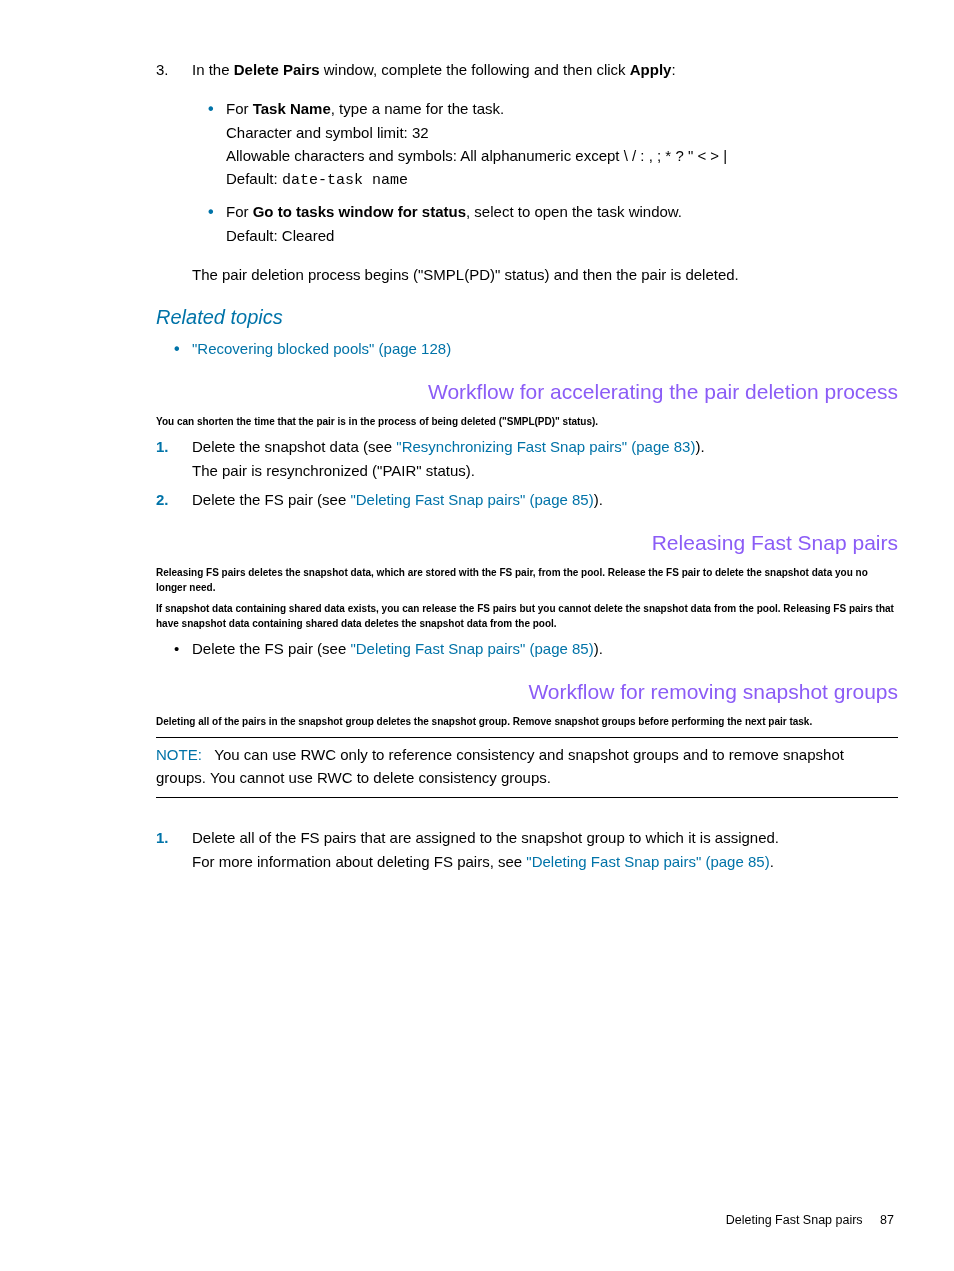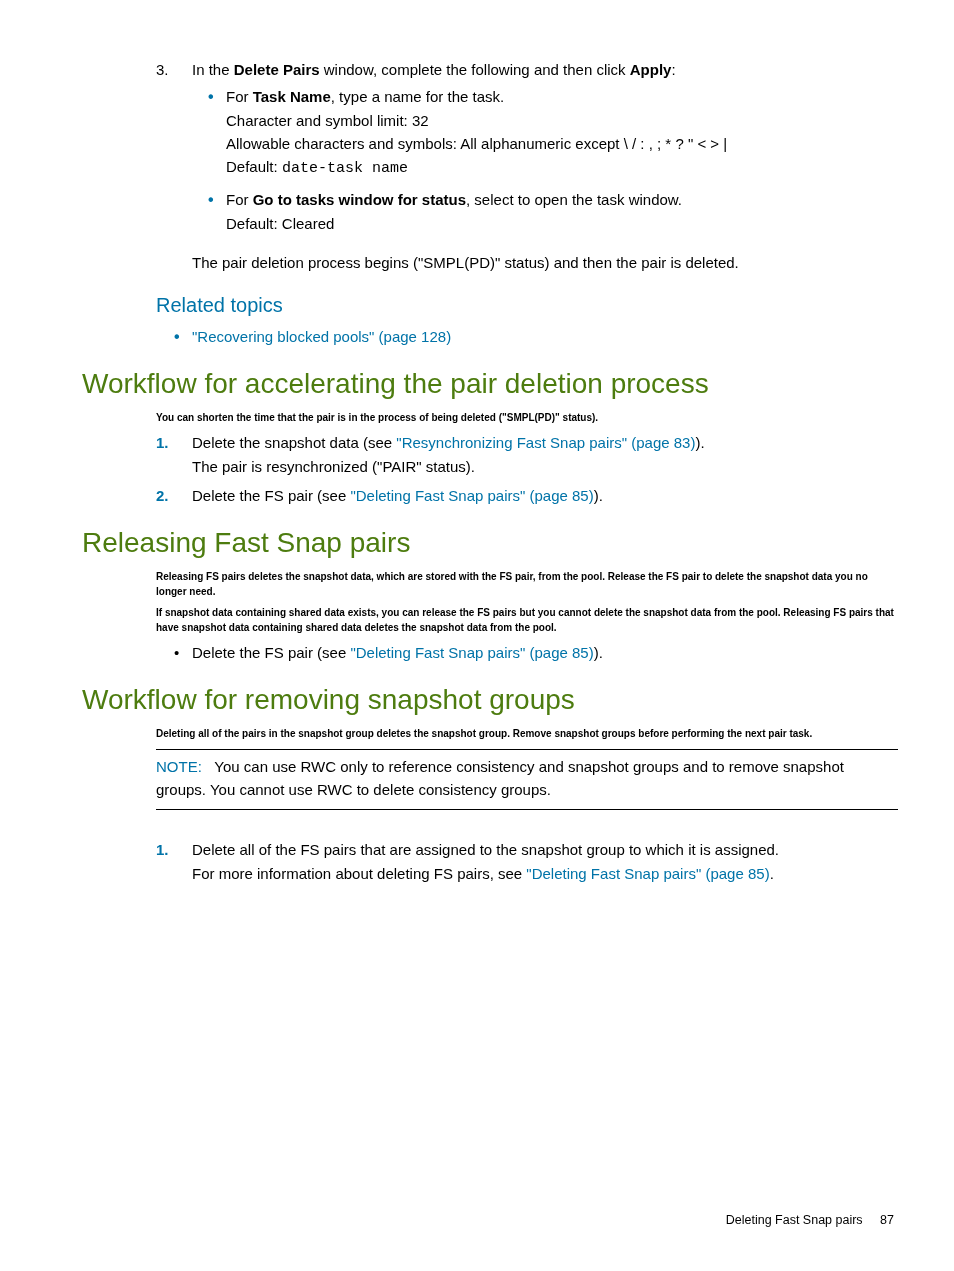--- a/index.html
+++ b/index.html
@@ -45,21 +45,21 @@
   }
   .ol-blue > li::before {
     content: attr(data-marker);
     position: absolute;
     left: -36px;
     top: 0;
     color: #0073a8;
     font-weight: bold;
   }
   .bullets {
-    margin: 4px 0 0 0;
+    margin: 16px 0 0 0;
     padding-left: 34px;
     list-style: none;
   }
   .bullets > li {
     position: relative;
     font-size: 15px;
     line-height: 1.55;
     margin-bottom: 8px;
   }
   .bullets > li::before {
@@ -115,26 +115,28 @@
   .after-list {
     margin: 16px 0 0 110px;
     font-size: 15px;
     line-height: 1.55;
   }
   .h3 {
     font-size: 20px;
     font-weight: normal;
     color: #0073a8;
     margin: 20px 0 8px 74px;
+    font-style: italic;
   }
   .h2 {
-    font-size: 28px;
+    font-size: 21px;
     font-weight: normal;
-    color: #4d7c0f;
+    color: #8b5cf6;
     margin: 20px 0 10px 0;
+    text-align: right;
   }
   .para {
     margin: 0 0 6px 74px;
     font-size: 10px;
     line-height: 1.5;
     font-weight: bold;
   }
   .para-note {
     margin: 6px 0 6px 74px;
     font-size: 15px;

